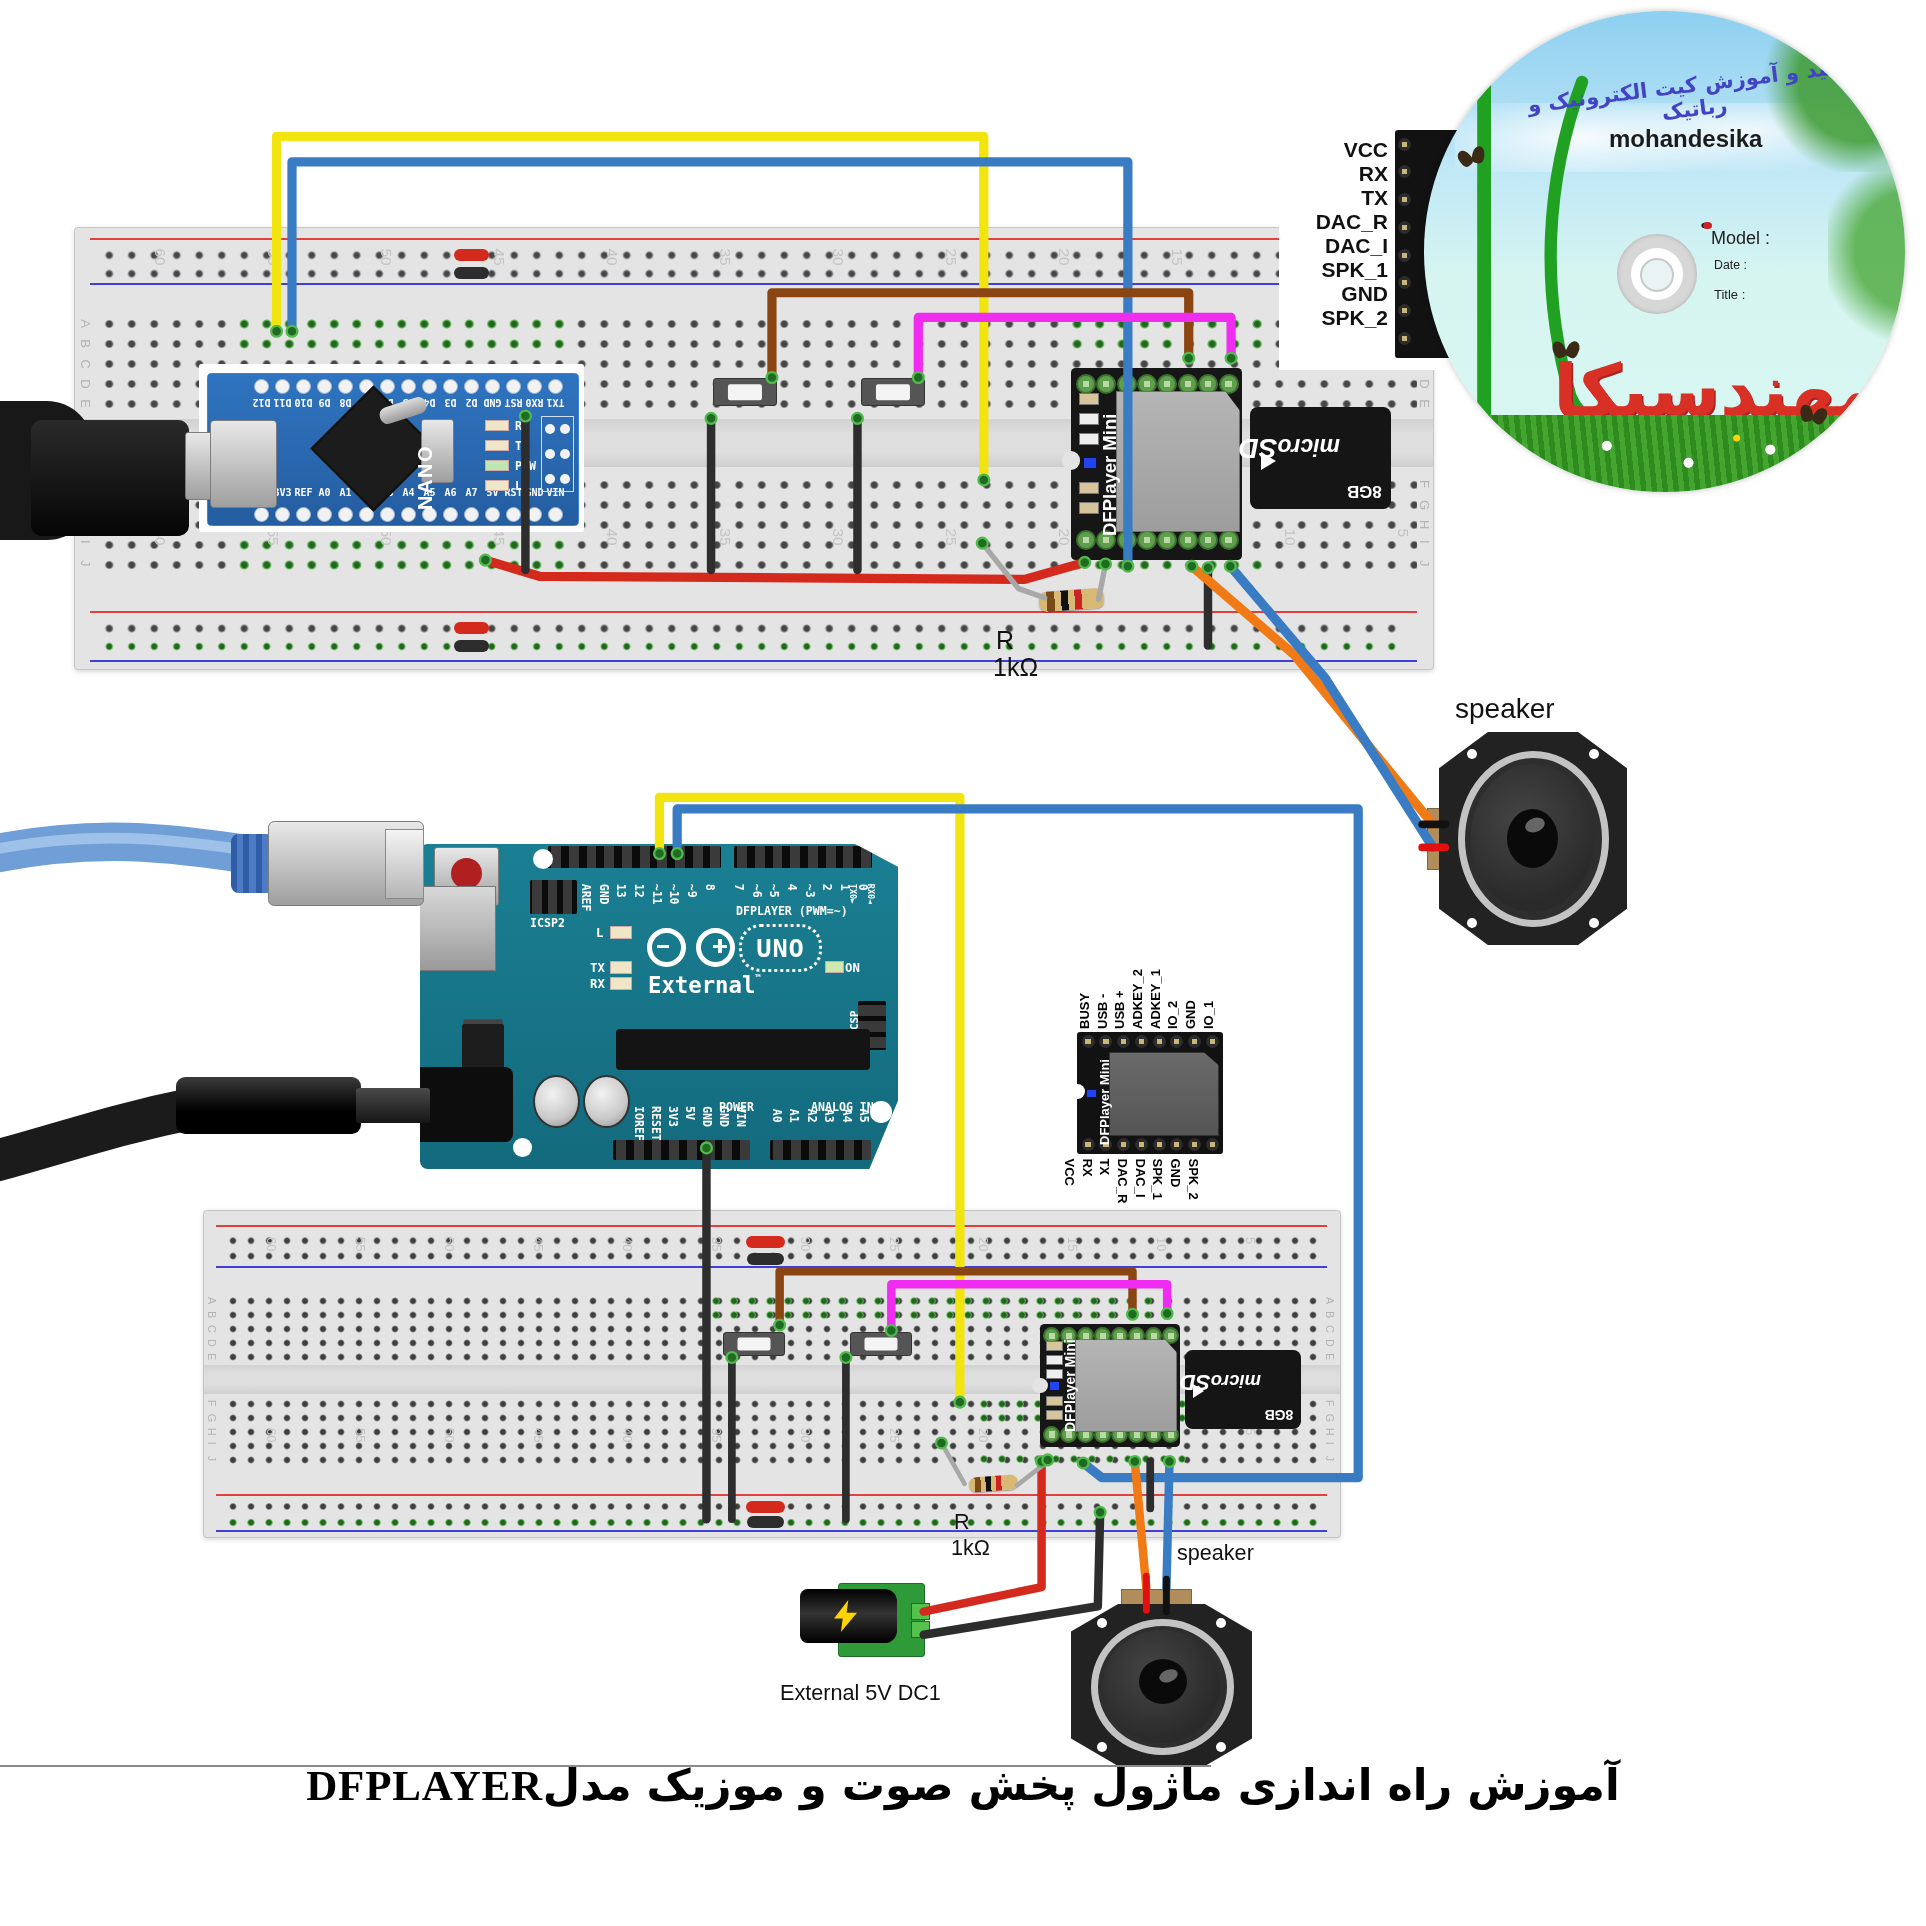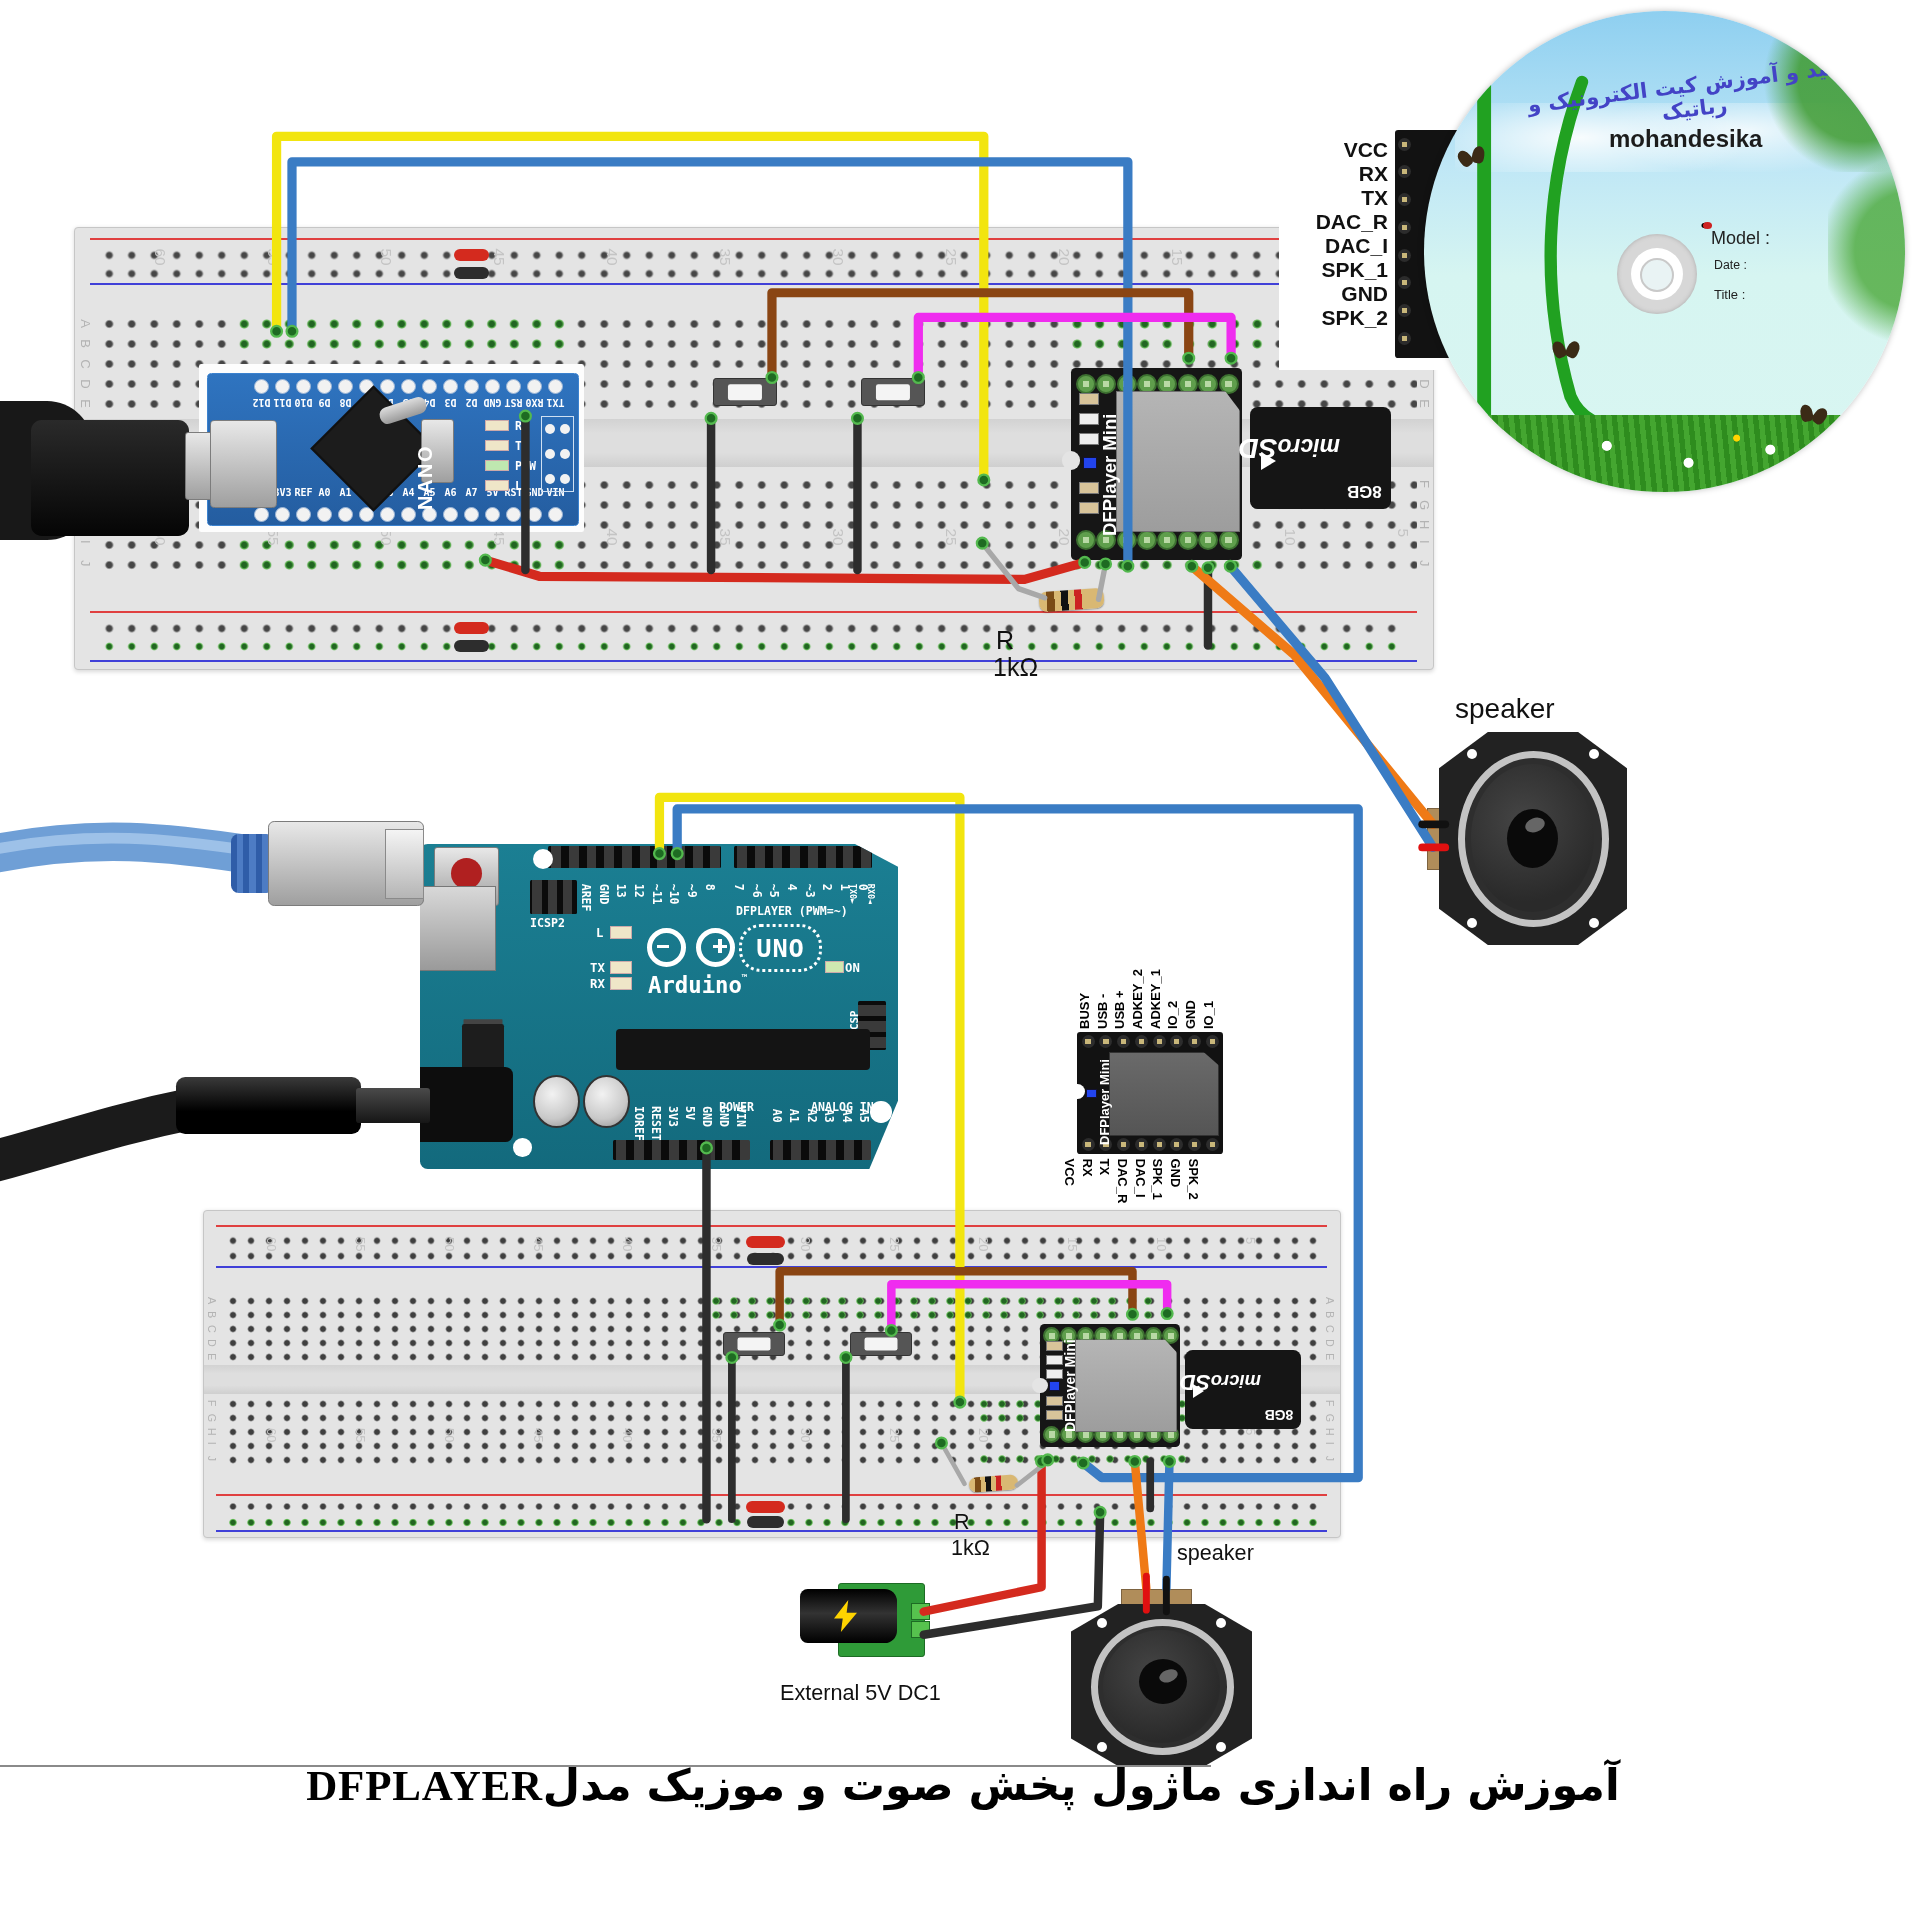--- a/index.html
+++ b/index.html
@@ -486,20 +486,21 @@
     </svg>
     <div class="abs" style="left:92px;top:62px;width:354px;text-align:center;direction:rtl;transform:rotate(-7deg);color:#4343c6;font-weight:bold;font-size:21px;font-family:'DejaVu Sans',sans-serif;">تولید و آموزش کیت الکترونیک و رباتیک</div>
     <div class="abs" style="left:185px;top:114px;font-size:24px;font-weight:bold;color:#1c1c1c;">mohandesika</div>
     <div class="abs" style="left:279px;top:211px;width:8.5px;height:7px;background:#c22;border-radius:50%;box-shadow:-2.3px 0 0 -0.8px #000;"></div>
     <div class="abs" style="left:287px;top:217px;font-size:18px;color:#222;">Model :</div>
     <div class="abs" style="left:290px;top:247px;font-size:12.3px;color:#222;">Date :</div>
     <div class="abs" style="left:290px;top:276px;font-size:13px;color:#222;">Title :</div>
     <div class="abs" style="left:193px;top:223px;width:80px;height:80px;border-radius:50%;background:#d7d7d7;box-shadow:inset 0 0 4.6px #aaa;"></div>
     <div class="abs" style="left:207px;top:237px;width:52px;height:52px;border-radius:50%;background:#fff;"></div>
     <div class="abs" style="left:216px;top:247px;width:34px;height:34px;border-radius:50%;background:#e9f3f4;border:2.3px solid #c9c9c9;box-sizing:border-box;"></div>
+    <div class="abs" style="left:108px;top:338px;width:370px;text-align:center;direction:rtl;color:#d93025;font-weight:bold;font-size:71px;font-family:'DejaVu Sans',sans-serif;text-shadow:1.5px 1.5px 0 #a22;">مهندسیکا</div>
     <div class="cdgrass"></div>
     <div class="butterfly" style="left:35px;top:137px;transform:rotate(-15deg);">
         <i class="l"></i>
         <i class="r"></i>
       </div>
     <div class="butterfly" style="left:129px;top:330px;">
         <i class="l"></i>
         <i class="r"></i>
       </div>
     <div class="butterfly" style="left:376px;top:395px;transform:rotate(12deg);">
@@ -567,21 +568,21 @@
     <div class="abs" style="left:227px;top:82px;width:88px;height:43px;">
       <i style="position:absolute;left:0;top:1.5px;width:39px;height:39px;border:5.4px solid #fff;border-radius:50%;box-sizing:border-box;"></i>
       <i style="position:absolute;right:0;top:1.5px;width:39px;height:39px;border:5.4px solid #fff;border-radius:50%;box-sizing:border-box;"></i>
       <i style="position:absolute;left:10px;top:18.5px;width:12.3px;height:3.9px;background:#fff;"></i>
       <i style="position:absolute;right:8.5px;top:18.5px;width:14px;height:3.9px;background:#fff;"></i>
       <i style="position:absolute;right:13px;top:13px;width:3.9px;height:14px;background:#fff;"></i>
     </div>
     <div class="abs" style="left:319px;top:80px;width:77px;height:42px;border:3.1px dotted #fff;border-radius:21.6px;display:flex;align-items:center;justify-content:center;">
       <span class="utext" style="position:static;font-size:25.4px;letter-spacing:0.8px;">UNO</span>
     </div>
-    <div class="utext" style="left:228px;top:128px;font-size:22.3px;"><span>Arduino</span><span style="font-size:9.2px;vertical-align:top;">™</span></div>
+    <div class="utext" style="left:228px;top:128px;font-size:22.3px;"><span>External</span><span style="font-size:9.2px;vertical-align:top;">™</span></div>
     <div class="utext" style="left:425px;top:117px;font-size:12.3px;">ON</div>
     <div class="led" style="left:405px;top:117px;width:17px;height:10px;background:#cfe8b0;"></div>
     <div class="abs hdr" style="left:438px;top:157px;width:28px;height:49px;background-image:repeating-linear-gradient(0deg,#0b0b0b 0 2.3px,#3a3a3a 2.3px 13px,#0b0b0b 13px 16px);"></div>
     <div class="utext" style="left:421px;top:173px;font-size:10.8px;transform:rotate(-90deg);">ICSP</div>
     <div class="abs" style="left:42px;top:180px;width:42px;height:45px;background:#1d1d1d;border-radius:2.3px;box-shadow:0 -6.2px 0 -1.5px #444;"></div>
     <div class="abs" style="left:196px;top:185px;width:254px;height:41px;background:#141414;border-radius:3.9px;"></div>
     <div class="abs" style="left:-4.6px;top:223px;width:98px;height:75px;background:#0d0d0d;border-radius:0 7.7px 7.7px 0;"></div>
     <div class="abs" style="left:113px;top:231px;width:43px;height:49px;border-radius:50%;background:radial-gradient(circle at 40% 35%,#f2f2f2,#c9c9c9 60%,#8f8f8f);border:2.3px solid #333;"></div>
     <div class="abs" style="left:163px;top:231px;width:43px;height:49px;border-radius:50%;background:radial-gradient(circle at 40% 35%,#f2f2f2,#c9c9c9 60%,#8f8f8f);border:2.3px solid #333;"></div>
     <div class="ulab" style="left:210px;top:262px;">

